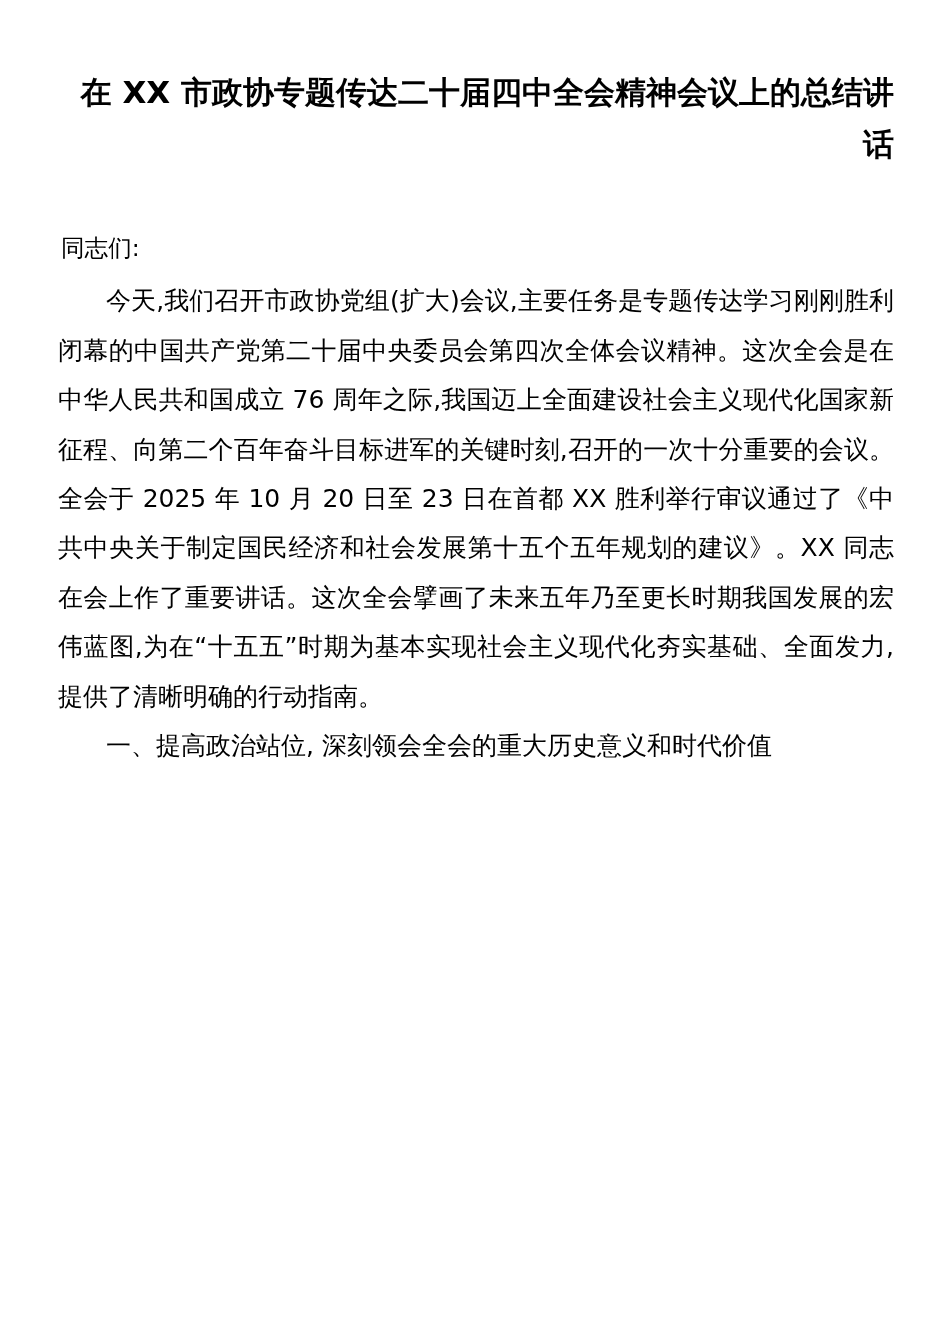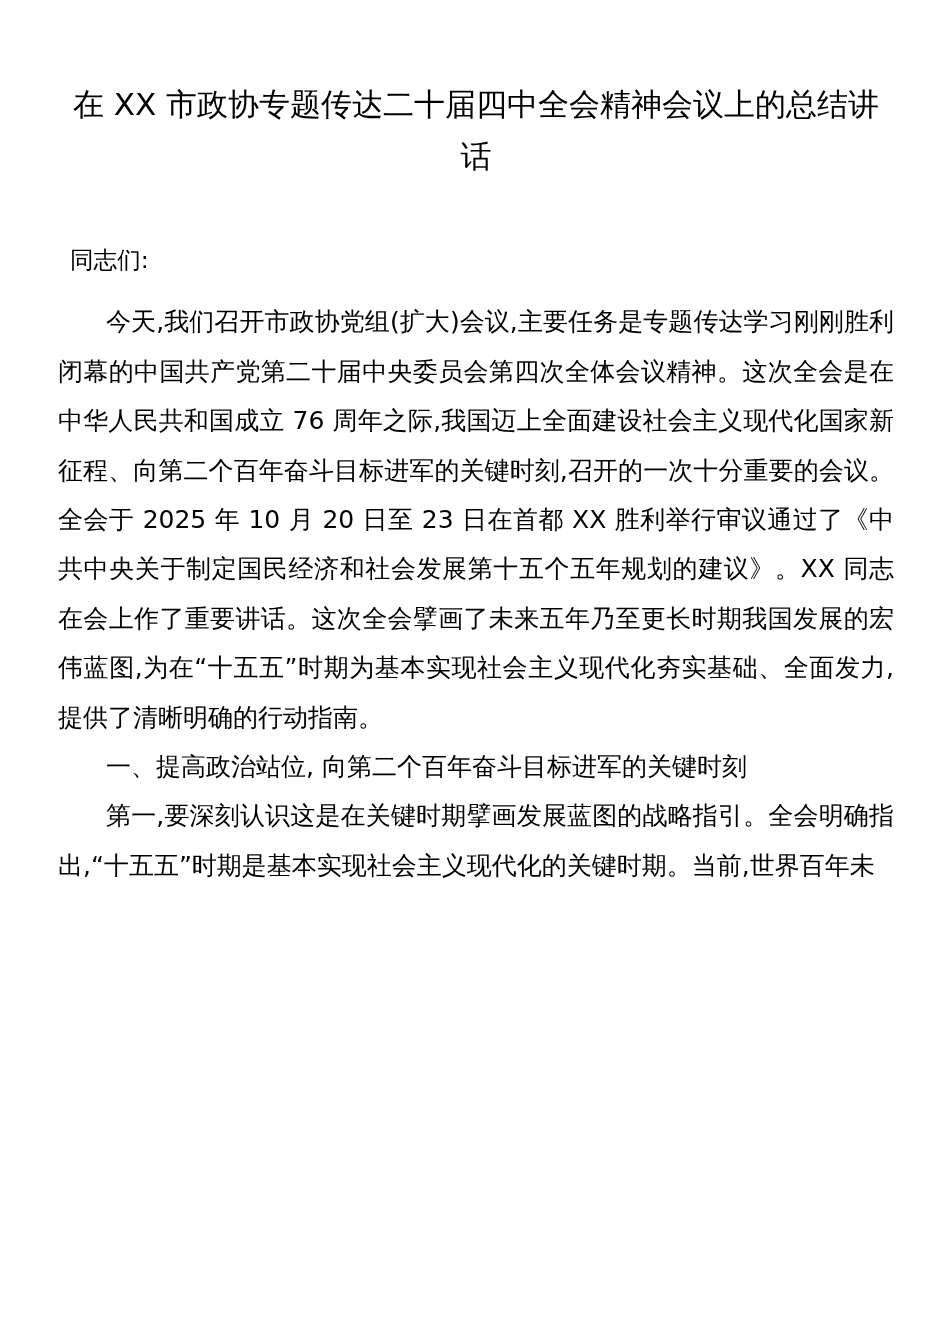--- a/index.html
+++ b/index.html
@@ -15,52 +15,51 @@
       font-family: "DejaVu Sans", "Liberation Sans", sans-serif;
       color: #000000;
     }
     .page {
       position: absolute;
       left: 58px;
       top: 66px;
       width: 836px;
     }
     .title {
-      margin: 12px;
+      margin: 0;
       font-size: 31px;
-      font-weight: normal;
+      font-weight: bold;
       line-height: 52px;
-      text-align: center;
+      text-align: right;
       letter-spacing: 0px;
     }
     .content {
       margin-top: 54px;
     }
     .p {
       margin: 0;
       font-size: 25px;
       line-height: 49.4px;
       text-align: justify;
       text-justify: inter-character;
       word-break: break-all;
     }
     .indent {
       text-indent: 48px;
     }
     .salutation {
-      margin: 12px;
+      margin: 3px;
       font-size: 23.6px;
       line-height: 49.4px;
     }
   </style>
 </head>
 <body>
 
 <div class="page">
   <h1 class="title">在 XX 市政协专题传达二十届四中全会精神会议上的总结讲话</h1>
 
   <div class="content">
     <p class="salutation">同志们:</p>
     <p class="p indent">今天,我们召开市政协党组(扩大)会议,主要任务是专题传达学习刚刚胜利闭幕的中国共产党第二十届中央委员会第四次全体会议精神。这次全会是在中华人民共和国成立 76 周年之际,我国迈上全面建设社会主义现代化国家新征程、向第二个百年奋斗目标进军的关键时刻,召开的一次十分重要的会议。全会于 2025 年 10 月 20 日至 23 日在首都 XX 胜利举行审议通过了《中共中央关于制定国民经济和社会发展第十五个五年规划的建议》。XX 同志在会上作了重要讲话。这次全会擘画了未来五年乃至更长时期我国发展的宏伟蓝图,为在“十五五”时期为基本实现社会主义现代化夯实基础、全面发力,提供了清晰明确的行动指南。</p>
-    <p class="p indent">一、提高政治站位, 向第二个百年奋斗目标进军的关键时刻</p>
-    <p class="p indent">第一,要深刻认识这是在关键时期擘画发展蓝图的战略指引。全会明确指出,“十五五”时期是基本实现社会主义现代化的关键时期。当前,世界百年未</p>
+    <p class="p indent">一、提高政治站位, 深刻领会全会的重大历史意义和时代价值</p>
   </div>
 </div>
 
 </body></html>

